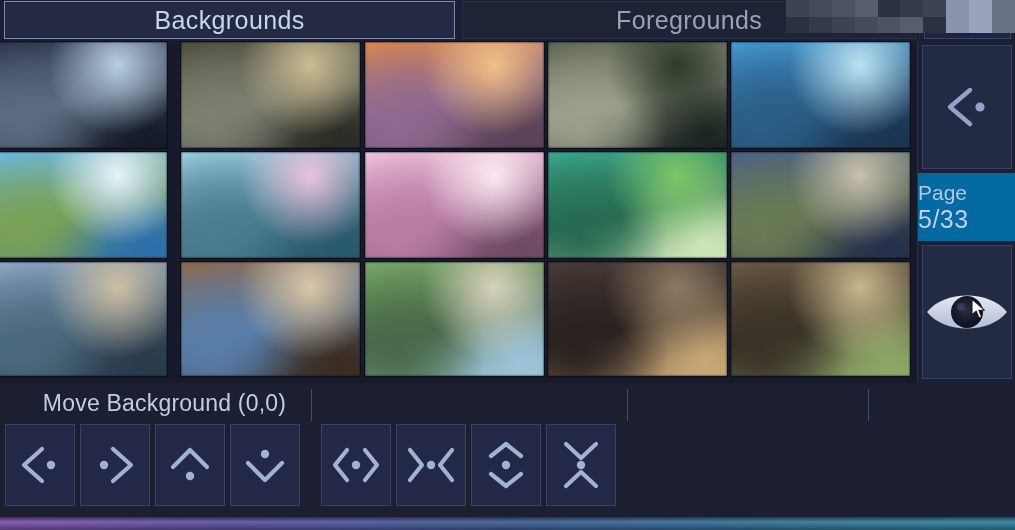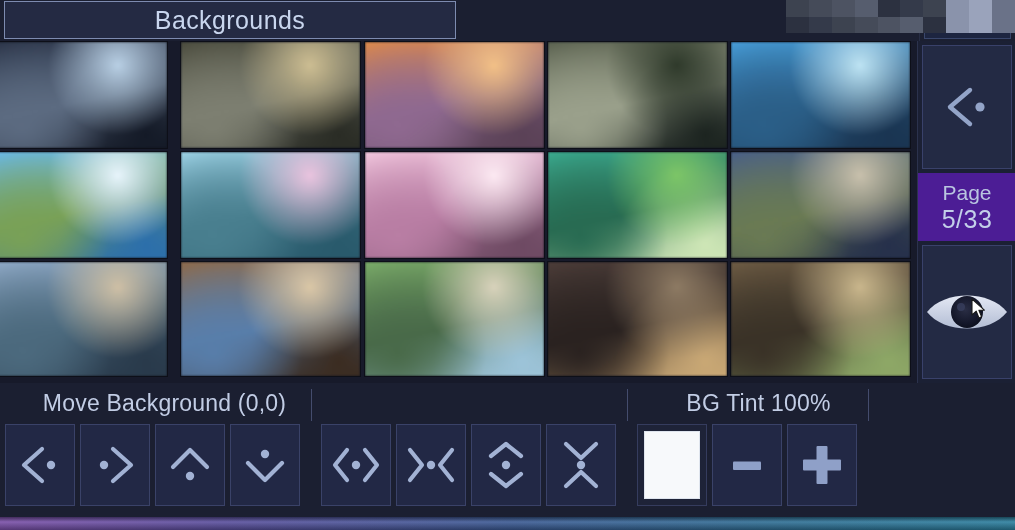--- a/index.html
+++ b/index.html
@@ -88,23 +88,23 @@
     position: absolute; left: 4px; width: 90px;
     background: #232a44;
     border: 1px solid #39416a;
     display: flex; align-items: center; justify-content: center;
   }
   .side-prev { top: 4px; height: 124px; }
   .side-eye  { top: 204px; height: 134px; }
   .side-page {
     position: absolute; left: 0; top: 132px; width: 98px; height: 68px;
     display: flex; flex-direction: column;
-    align-items: center; justify-content: center;
+    justify-content: center;
     color: #b9c5e0;
-    background: #4c1d95;
+    background: #0369a1;
   }
   .side-page .pg-label { font-size: 21px; line-height: 23px; color: #b9c5e0; }
   .side-page .pg-val   { font-size: 25px; line-height: 30px; color: #c3cfe9; letter-spacing: .5px; }
 
   
   .toolbar {
     position: absolute; left: 0; top: 383px; width: 1015px; height: 134px;
     background: #1b1f31;
   }
   .section { position: absolute; top: 0; height: 134px; }
@@ -157,20 +157,23 @@
   .cursor { position: absolute; width: 16px; height: 22px; pointer-events: none; }
 </style>
 </head>
 <body>
 
 <div id="app">
 
   <div class="tabbar">
     <div class="tab sel">
       <span>Backgrounds</span>
+    </div>
+    <div class="tab unsel">
+      <span>Foregrounds</span>
     </div>
     <div class="tab-spacer"></div>
     <div class="tabbar-right">
       <div class="inner"></div>
     </div>
     <div class="pixblock" id="pixblock">
         <div style="background: rgb(61, 67, 80);"></div>
         <div style="background: rgb(69, 75, 89);"></div>
         <div style="background: rgb(77, 83, 98);"></div>
         <div style="background: rgb(86, 93, 110);"></div>
@@ -339,38 +342,19 @@
             <path d="M10 8 L25 22 L40 8" fill="none" stroke="#a2b2d4" stroke-width="4.2" stroke-linecap="round" stroke-linejoin="round"></path>
             <path d="M10 50 L25 36 L40 50" fill="none" stroke="#a2b2d4" stroke-width="4.2" stroke-linecap="round" stroke-linejoin="round"></path>
             <circle cx="25" cy="29" r="4.2" fill="#a2b2d4"></circle>
           </svg>
         </div>
       </div>
     </div>
 
     <div class="section-divider" style="left:627px;"></div>
 
-    <div class="section" style="left:632px; width:232px;">
-      <div class="section-title">BG Tint 100%</div>
-      <div class="btnrow" style="left:5px;">
-        <div class="swatch-btn">
-          <div class="sw-white"></div>
-        </div>
-        <div class="tbtn">
-          <svg width="44" height="44" viewBox="0 0 44 44">
-            <rect x="8" y="18.5" width="28" height="8.5" rx="1" fill="#8fa0c8"></rect>
-          </svg>
-        </div>
-        <div class="tbtn">
-          <svg width="50" height="50" viewBox="0 0 50 50">
-            <rect x="6" y="19.5" width="38" height="11" rx="1" fill="#8fa0c8"></rect>
-            <rect x="19.5" y="6" width="11" height="38" rx="1" fill="#8fa0c8"></rect>
-          </svg>
-        </div>
-      </div>
-    </div>
 
     <div class="section-divider" style="left:868px;"></div>
 
   </div>
 
   <div class="gradbar" id="gradbar" style="background: linear-gradient(rgba(0, 0, 0, 0.45) 0%, rgba(255, 255, 255, 0.1) 38%, rgba(0, 0, 0, 0.3) 100%), linear-gradient(90deg, rgb(122, 79, 168) 0%, rgb(90, 79, 158) 22%, rgb(59, 90, 148) 50%, rgb(47, 111, 149) 76%, rgb(43, 127, 158) 100%);"></div>
 </div>
 
 </body></html>

